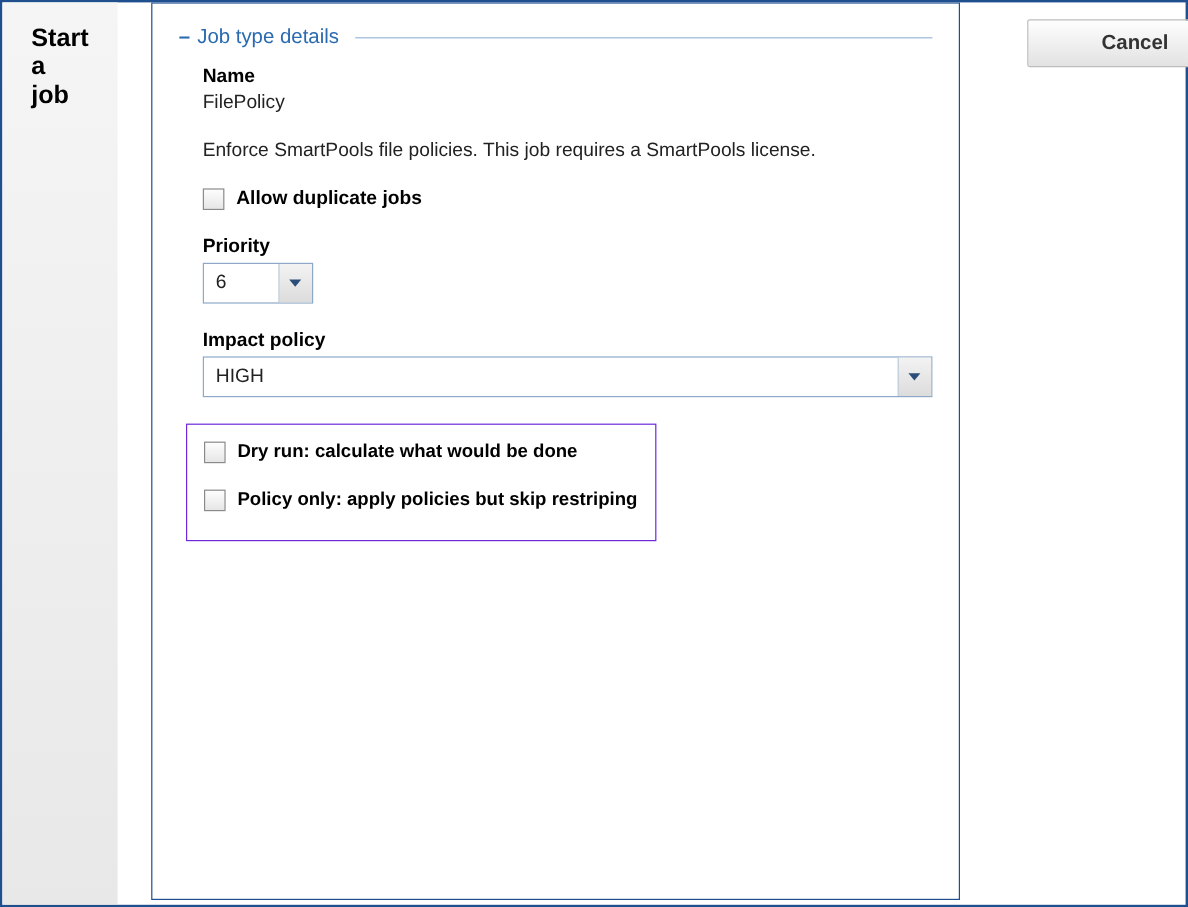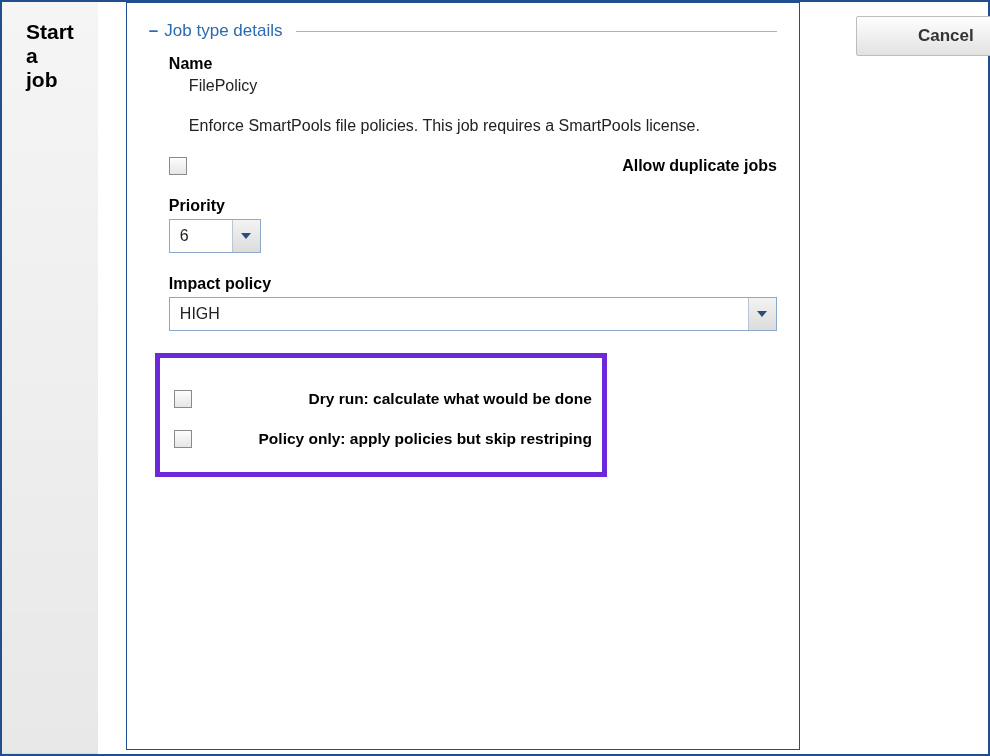--- a/index.html
+++ b/index.html
@@ -67,31 +67,29 @@
   }
   .field-block { margin: 0 0 22px 20px; }
   .field-label {
     font-weight: bold;
     font-size: 16px;
     margin-bottom: 4px;
   }
   .field-value {
     font-size: 16px;
     color: #222;
-    margin-left: 20px;
   }
 
   .checkbox-row {
     display: flex;
     align-items: center;
     gap: 10px;
     margin: 0 0 22px 20px;
     font-weight: bold;
     font-size: 16px;
-    justify-content: space-between;
   }
   .checkbox {
     width: 18px;
     height: 18px;
     border: 1px solid #8a8a8a;
     background: linear-gradient(#fdfdfd, #e6e6e6);
     flex-shrink: 0;
   }
   .checkbox-row .lbl { cursor: default; }
 
@@ -121,24 +119,24 @@
   .chevron-down {
     width: 0; height: 0;
     border-left: 5px solid transparent;
     border-right: 5px solid transparent;
     border-top: 6px solid #2a4d7a;
   }
   .priority-wrap { width: 92px; }
   .impact-wrap { width: 608px; }
 
   .highlight-box {
-    border: 5px solid #6d28d9;
-    padding: 32px 10px 2px 10px;
+    border: 1px solid #6d28d9;
+    padding: 14px 10px 2px 10px;
     margin-left: 6px;
-    width: 452px;
+    width: 392px;
   }
   .highlight-box .checkbox-row { margin-left: 4px; margin-bottom: 22px; font-weight: bold; font-size: 15.5px; }
 
   .button-bar {
     display: flex;
     justify-content: space-between;
     padding: 14px 28px 22px 28px;
   }
   .btn {
     height: 40px;

